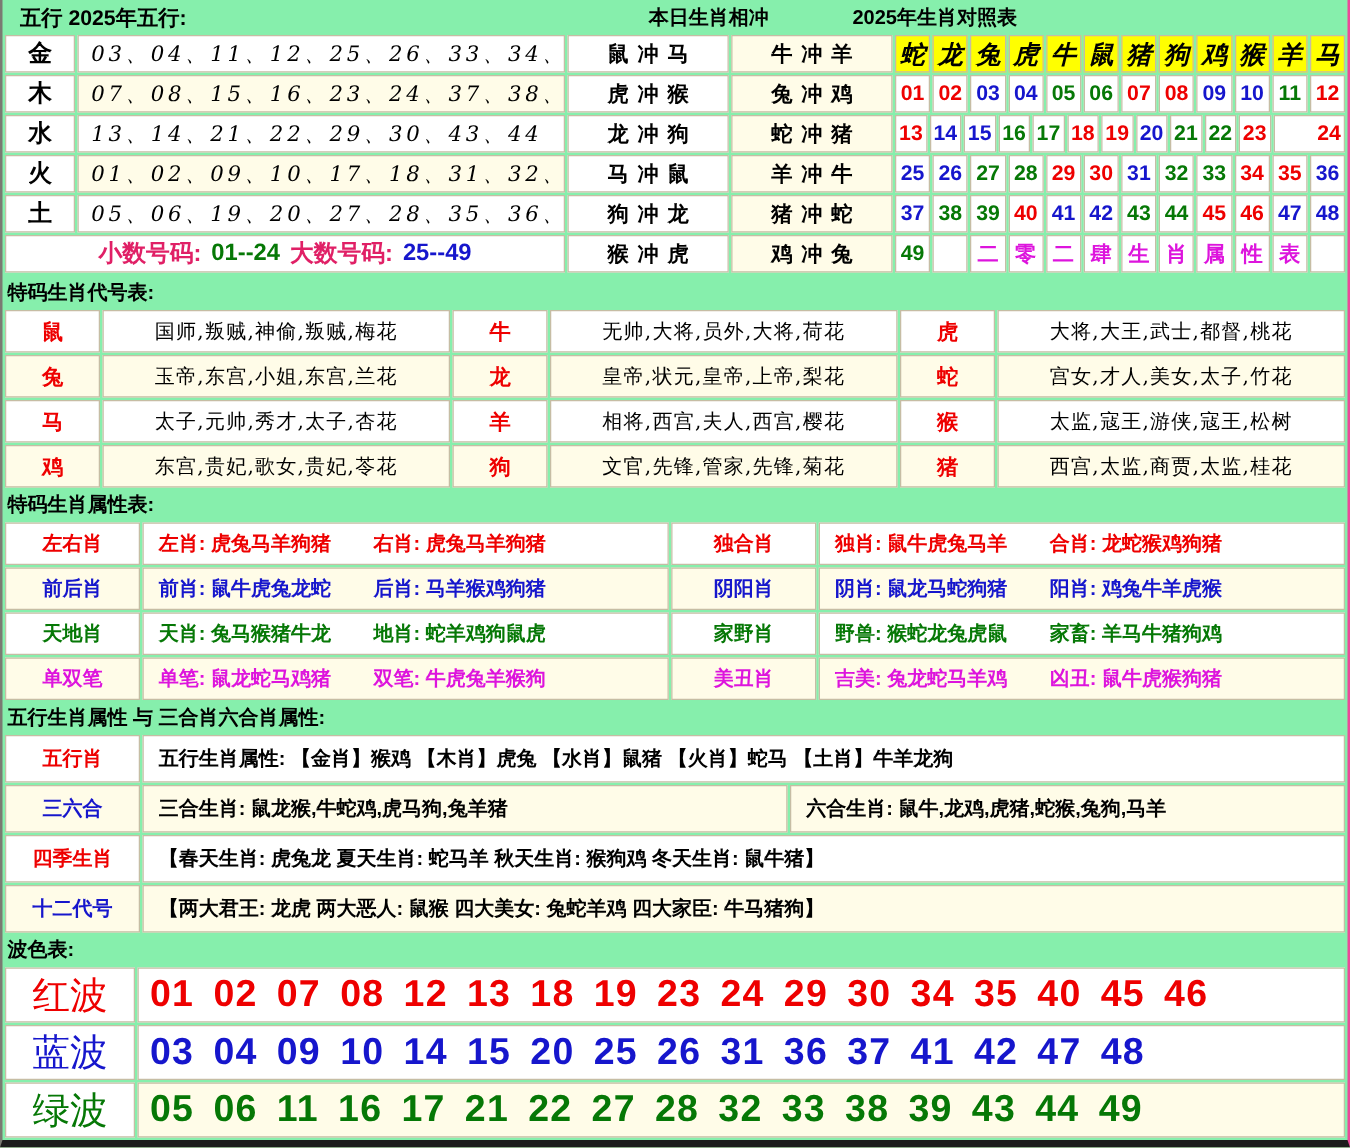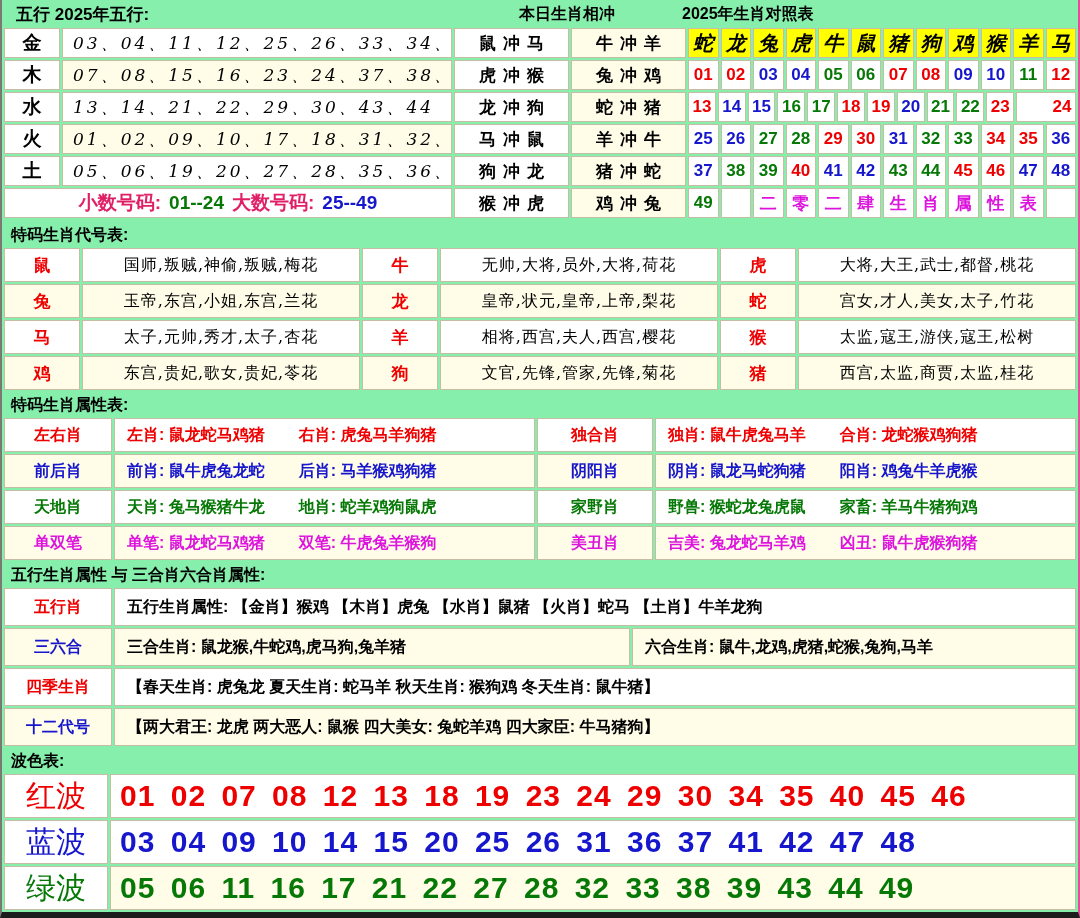--- a/index.html
+++ b/index.html
@@ -13,33 +13,33 @@
     overflow:hidden;
     font-family:"Liberation Sans",sans-serif;
     color:#000;
   }
   .top-hdr{display:flex;height:28px;align-items:center;padding:0 2px;}
   .hw{width:450px;font-weight:bold;font-size:17px;padding-left:12px;}
   .hc{width:226px;text-align:center;font-weight:bold;font-size:16px;}
   .hz{flex:1;font-weight:bold;font-size:16px;padding-left:2px;}
   .top-grid{display:flex;gap:2px;padding:0 2px;align-items:flex-start;}
   .colw{width:448px;}
-  .colc{width:232px;}
+  .colc{width:260px;}
   .colz{flex:1;}
   .trow{display:flex;gap:2px;margin-bottom:2px;height:30px;}
   .cell{background:#fff;border:1px solid #c6bda4;display:flex;align-items:center;justify-content:center;overflow:hidden;white-space:nowrap;}
   .ivory{background:#fffce8;}
   .elem-cell{width:56px;font-weight:bold;font-size:19px;}
   .nums-cell{flex:1;justify-content:flex-start;padding-left:10px;font-family:"DejaVu Serif",serif;font-style:italic;font-size:17px;letter-spacing:3px;}
   .footer-cell{flex:1;gap:8px;font-weight:bold;font-size:19px;}
   .chong-cell{flex:1;font-weight:bold;font-size:17px;letter-spacing:7px;text-indent:7px;}
   .zhead{flex:1;background:#ffff00;font-weight:bold;font-style:italic;font-size:20px;font-family:"DejaVu Serif",serif;color:#000;}
   .znum{flex:1;font-weight:bold;font-size:17px;}
   .zlast{flex:1;font-weight:bold;font-size:17px;}
-  .sec-title{height:26px;line-height:26px;font-weight:bold;font-size:16px;padding-left:9px;margin-top:2px;}
+  .sec-title{height:26px;line-height:26px;font-weight:bold;font-size:16px;padding-left:4px;margin-top:2px;}
   .sec-grid{padding:0 2px;}
   .drow{height:34px;}
   .dz{width:76px;font-weight:bold;font-size:17px;}
   .dd{flex:1;font-family:"DejaVu Serif",serif;font-size:16px;letter-spacing:1px;}
   .sxrow{height:34px;}
   .sx-label{width:108px;font-weight:bold;font-size:16px;}
   .sx-label2{width:116px;font-weight:bold;font-size:16px;}
   .sx-content{flex:1;justify-content:flex-start;padding-left:12px;font-weight:bold;font-size:16px;gap:34px;}
   .slrow{height:38px;}
   .sl-label{width:108px;font-weight:bold;font-size:16px;}
@@ -239,21 +239,21 @@
         <div class="cell dz ivory" style="color: rgb(238, 0, 0);">猪</div>
         <div class="cell dd ivory">西宫,太监,商贾,太监,桂花</div>
       </div>
     </div>
 
   <div class="sec-title">特码生肖属性表:</div>
   <div class="sec-grid">
       <div class="trow sxrow">
         <div class="cell sx-label" style="color: rgb(238, 0, 0);">左右肖</div>
         <div class="cell sx-content">
-          <div class="sx-part" style="color: rgb(238, 0, 0);">左肖: 鼠龙蛇马鸡猪</div>
+          <div class="sx-part" style="color: rgb(238, 0, 0);">左肖: 虎兔马羊狗猪</div>
           <div class="sx-part" style="color: rgb(238, 0, 0);">右肖: 虎兔马羊狗猪</div>
         </div>
         <div class="cell sx-label2" style="color: rgb(238, 0, 0);">独合肖</div>
         <div class="cell sx-content">
           <div class="sx-part" style="color: rgb(238, 0, 0);">独肖: 鼠牛虎兔马羊</div>
           <div class="sx-part" style="color: rgb(238, 0, 0);">合肖: 龙蛇猴鸡狗猪</div>
         </div>
       </div>
       <div class="trow sxrow">
         <div class="cell sx-label ivory" style="color: rgb(22, 22, 204);">前后肖</div>

